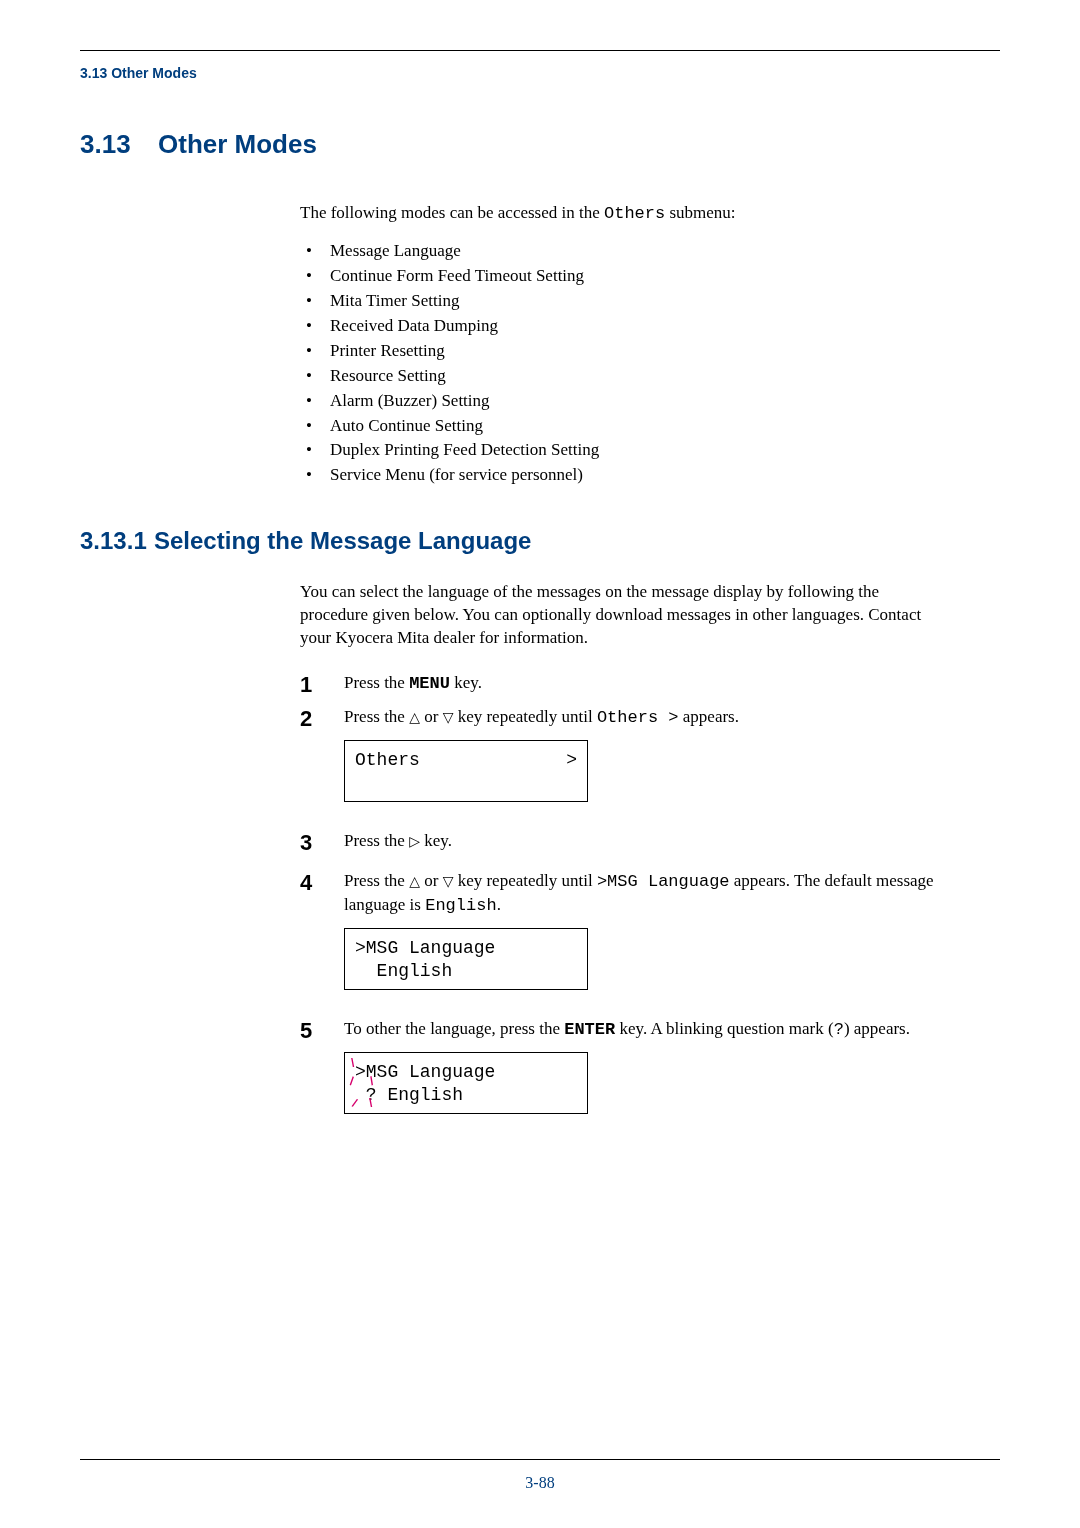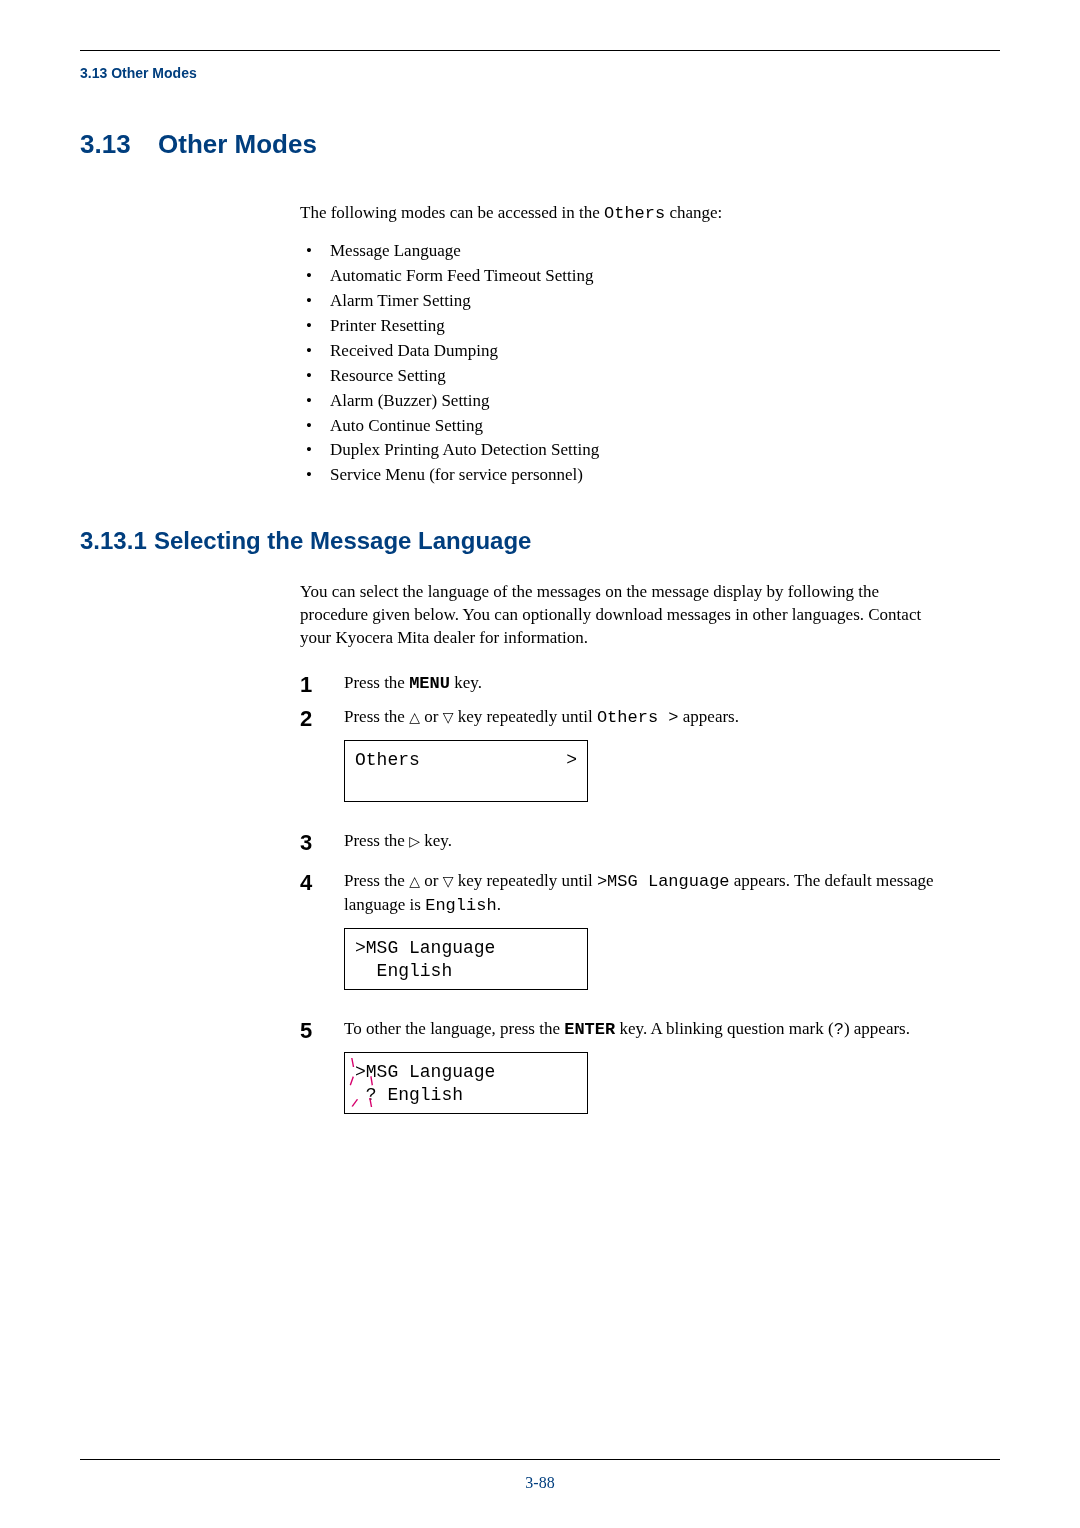--- a/index.html
+++ b/index.html
@@ -157,33 +157,33 @@
   <div class="topline"></div>
   <div class="running-head">3.13 Other Modes</div>
 
   <div class="section-title">
     <span class="section-number">3.13</span><span>Other Modes</span>
   </div>
 
   <div class="body-col">
 
     <p class="intro-para">
-      <span>The following modes can be accessed in the </span><span class="mono">Others</span><span> change:</span>
+      <span>The following modes can be accessed in the </span><span class="mono">Others</span><span> submenu:</span>
     </p>
 
     <ul class="bullets">
       <li>Message Language</li>
-      <li>Automatic Form Feed Timeout Setting</li>
-      <li>Alarm Timer Setting</li>
+      <li>Continue Form Feed Timeout Setting</li>
+      <li>Mita Timer Setting</li>
+      <li>Received Data Dumping</li>
       <li>Printer Resetting</li>
-      <li>Received Data Dumping</li>
       <li>Resource Setting</li>
       <li>Alarm (Buzzer) Setting</li>
       <li>Auto Continue Setting</li>
-      <li>Duplex Printing Auto Detection Setting</li>
+      <li>Duplex Printing Feed Detection Setting</li>
       <li>Service Menu (for service personnel)</li>
     </ul>
 
   </div>
 
   <div class="subsection-title">
     <span class="sub-number">3.13.1</span><span>Selecting the Message Language</span>
   </div>
 
   <div class="body-col">

